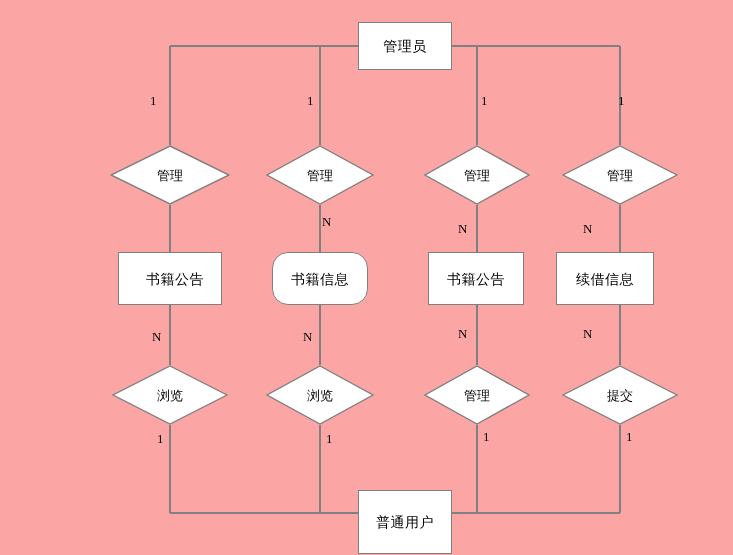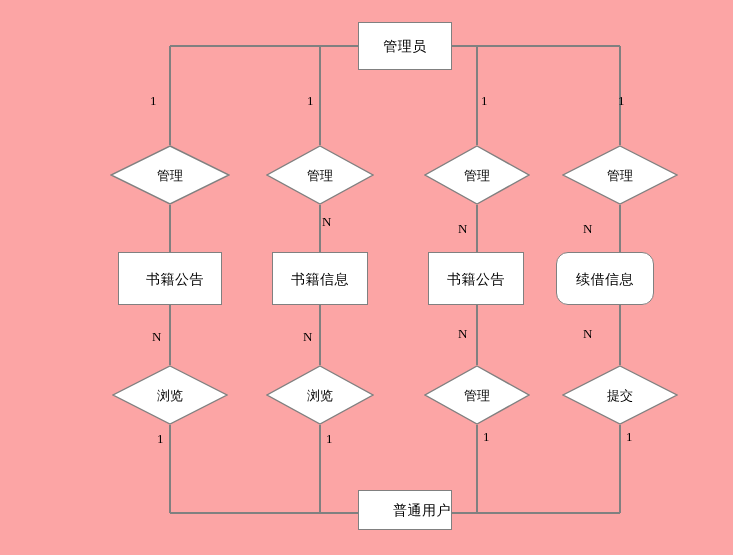--- a/index.html
+++ b/index.html
@@ -134,29 +134,29 @@
     <svg class="diamond-svg" width="116" height="60" viewBox="0 0 116 60" xmlns="http://www.w3.org/2000/svg">
       <polygon points="58,1 115,30 58,59 1,30" fill="#ffffff" stroke="#808080" stroke-width="1.4"></polygon>
     </svg>
     <span class="label">管理</span>
   </div>
 
   <div class="node entity" style="left:118px; top:252px; width:104px; height:53px;padding-left:10px;">
     <span class="label">书籍公告</span>
   </div>
 
-  <div class="node entity" style="left:272px; top:252px; width:96px; height:53px;">
+  <div class="node entity" style="left:272px; top:252px; width:96px; height:53px;border-radius:16px;">
     <span class="label">书籍信息</span>
   </div>
 
   <div class="node entity" style="left:428px; top:252px; width:96px; height:53px;">
     <span class="label">书籍公告</span>
   </div>
 
-  <div class="node entity" style="left:556px; top:252px; width:98px; height:53px;border-radius:12px;">
+  <div class="node entity" style="left:556px; top:252px; width:98px; height:53px;">
     <span class="label">续借信息</span>
   </div>
 
   <div class="node rel" style="left:112px; top:365px; width:116px; height:60px;">
     <svg class="diamond-svg" width="116" height="60" viewBox="0 0 116 60" xmlns="http://www.w3.org/2000/svg">
       <polygon points="58,1 115,30 58,59 1,30" fill="#ffffff" stroke="#808080" stroke-width="1.4"></polygon>
     </svg>
     <span class="label">浏览</span>
   </div>
 
@@ -174,21 +174,21 @@
     <span class="label">管理</span>
   </div>
 
   <div class="node rel" style="left:562px; top:365px; width:116px; height:60px;">
     <svg class="diamond-svg" width="116" height="60" viewBox="0 0 116 60" xmlns="http://www.w3.org/2000/svg">
       <polygon points="58,1 115,30 58,59 1,30" fill="#ffffff" stroke="#808080" stroke-width="1.4"></polygon>
     </svg>
     <span class="label">提交</span>
   </div>
 
-  <div class="node entity" style="left:358px; top:490px; width:94px; height:40px;justify-content:flex-end;">
+  <div class="node entity" style="left:358px; top:490px; width:94px; height:64px;">
     <span class="label">普通用户</span>
   </div>
 
   <span class="card" style="left:150px; top:94px;">1</span>
   <span class="card" style="left:307px; top:94px;">1</span>
   <span class="card" style="left:481px; top:94px;">1</span>
   <span class="card" style="left:618px; top:94px;">1</span>
 
   <span class="card" style="left:152px; top:218px;"></span>
   <span class="card" style="left:322px; top:215px;">N</span>

